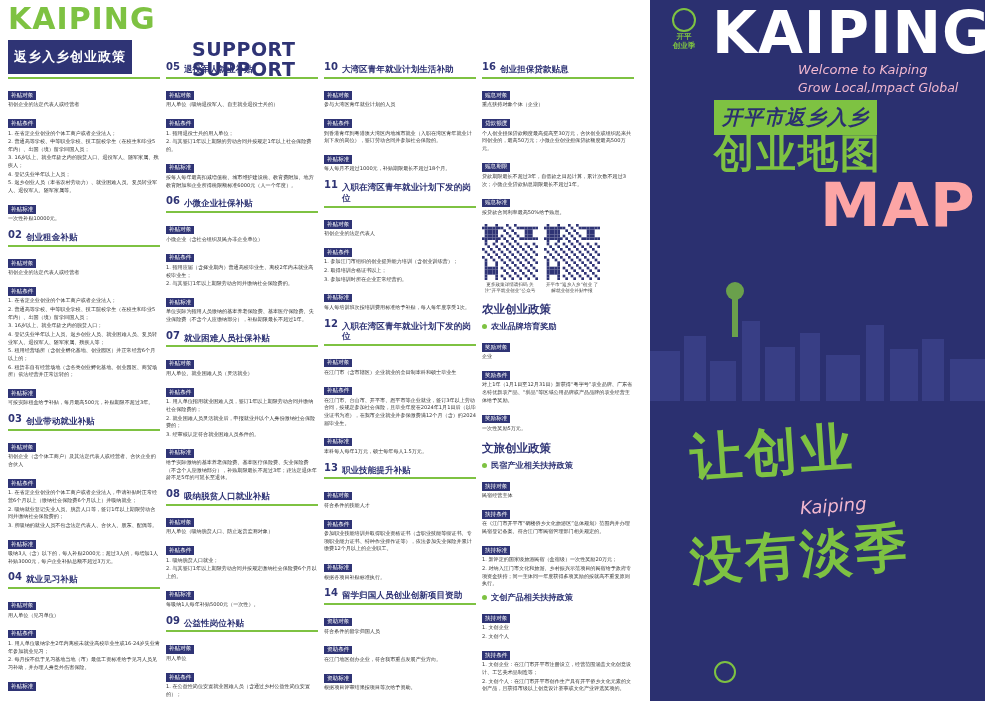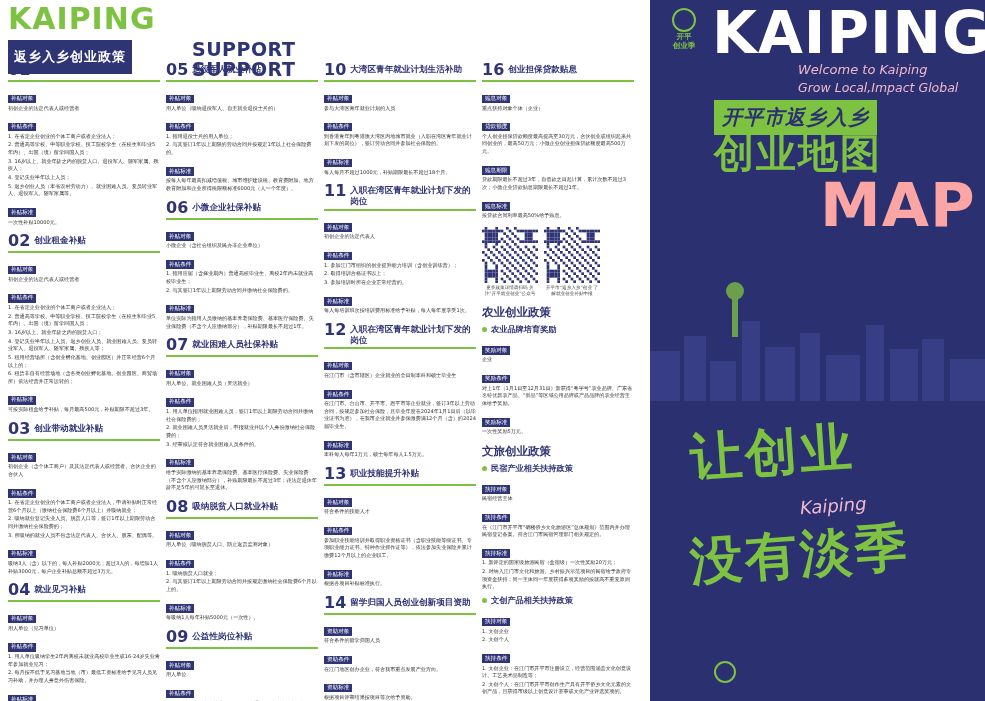--- a/index.html
+++ b/index.html
@@ -39,21 +39,21 @@
   .cols { position:absolute; left:8px; top:62px; width:636px; height:632px; display:flex; gap:6px; }
   .col { width:155px; }
   .col.c1 { width:152px; }
   .col.c2 { width:152px; }
   .col.c3 { width:152px; }
   .col.c4 { width:152px; }
 
   .item { margin-bottom:7px; }
   .item-head { display:flex; align-items:flex-start; gap:4px; }
   .item-num {
-    color:#2f3475; font-weight:bold; font-size:16px; line-height:1;
+    color:#2f3475; font-weight:bold; font-size:10px; line-height:1;
     font-family:"DejaVu Sans","Liberation Sans",sans-serif;
   }
   .item-title {
     color:#2f3475; font-weight:bold; font-size:8.6px; line-height:1.25;
     padding-top:2px;
   }
   .rule { height:2px; background:#7ec242; margin:2px 0 3px 0; width:100%; }
 
   .sec-label {
     display:inline-block; background:#2f3475; color:#fff;

